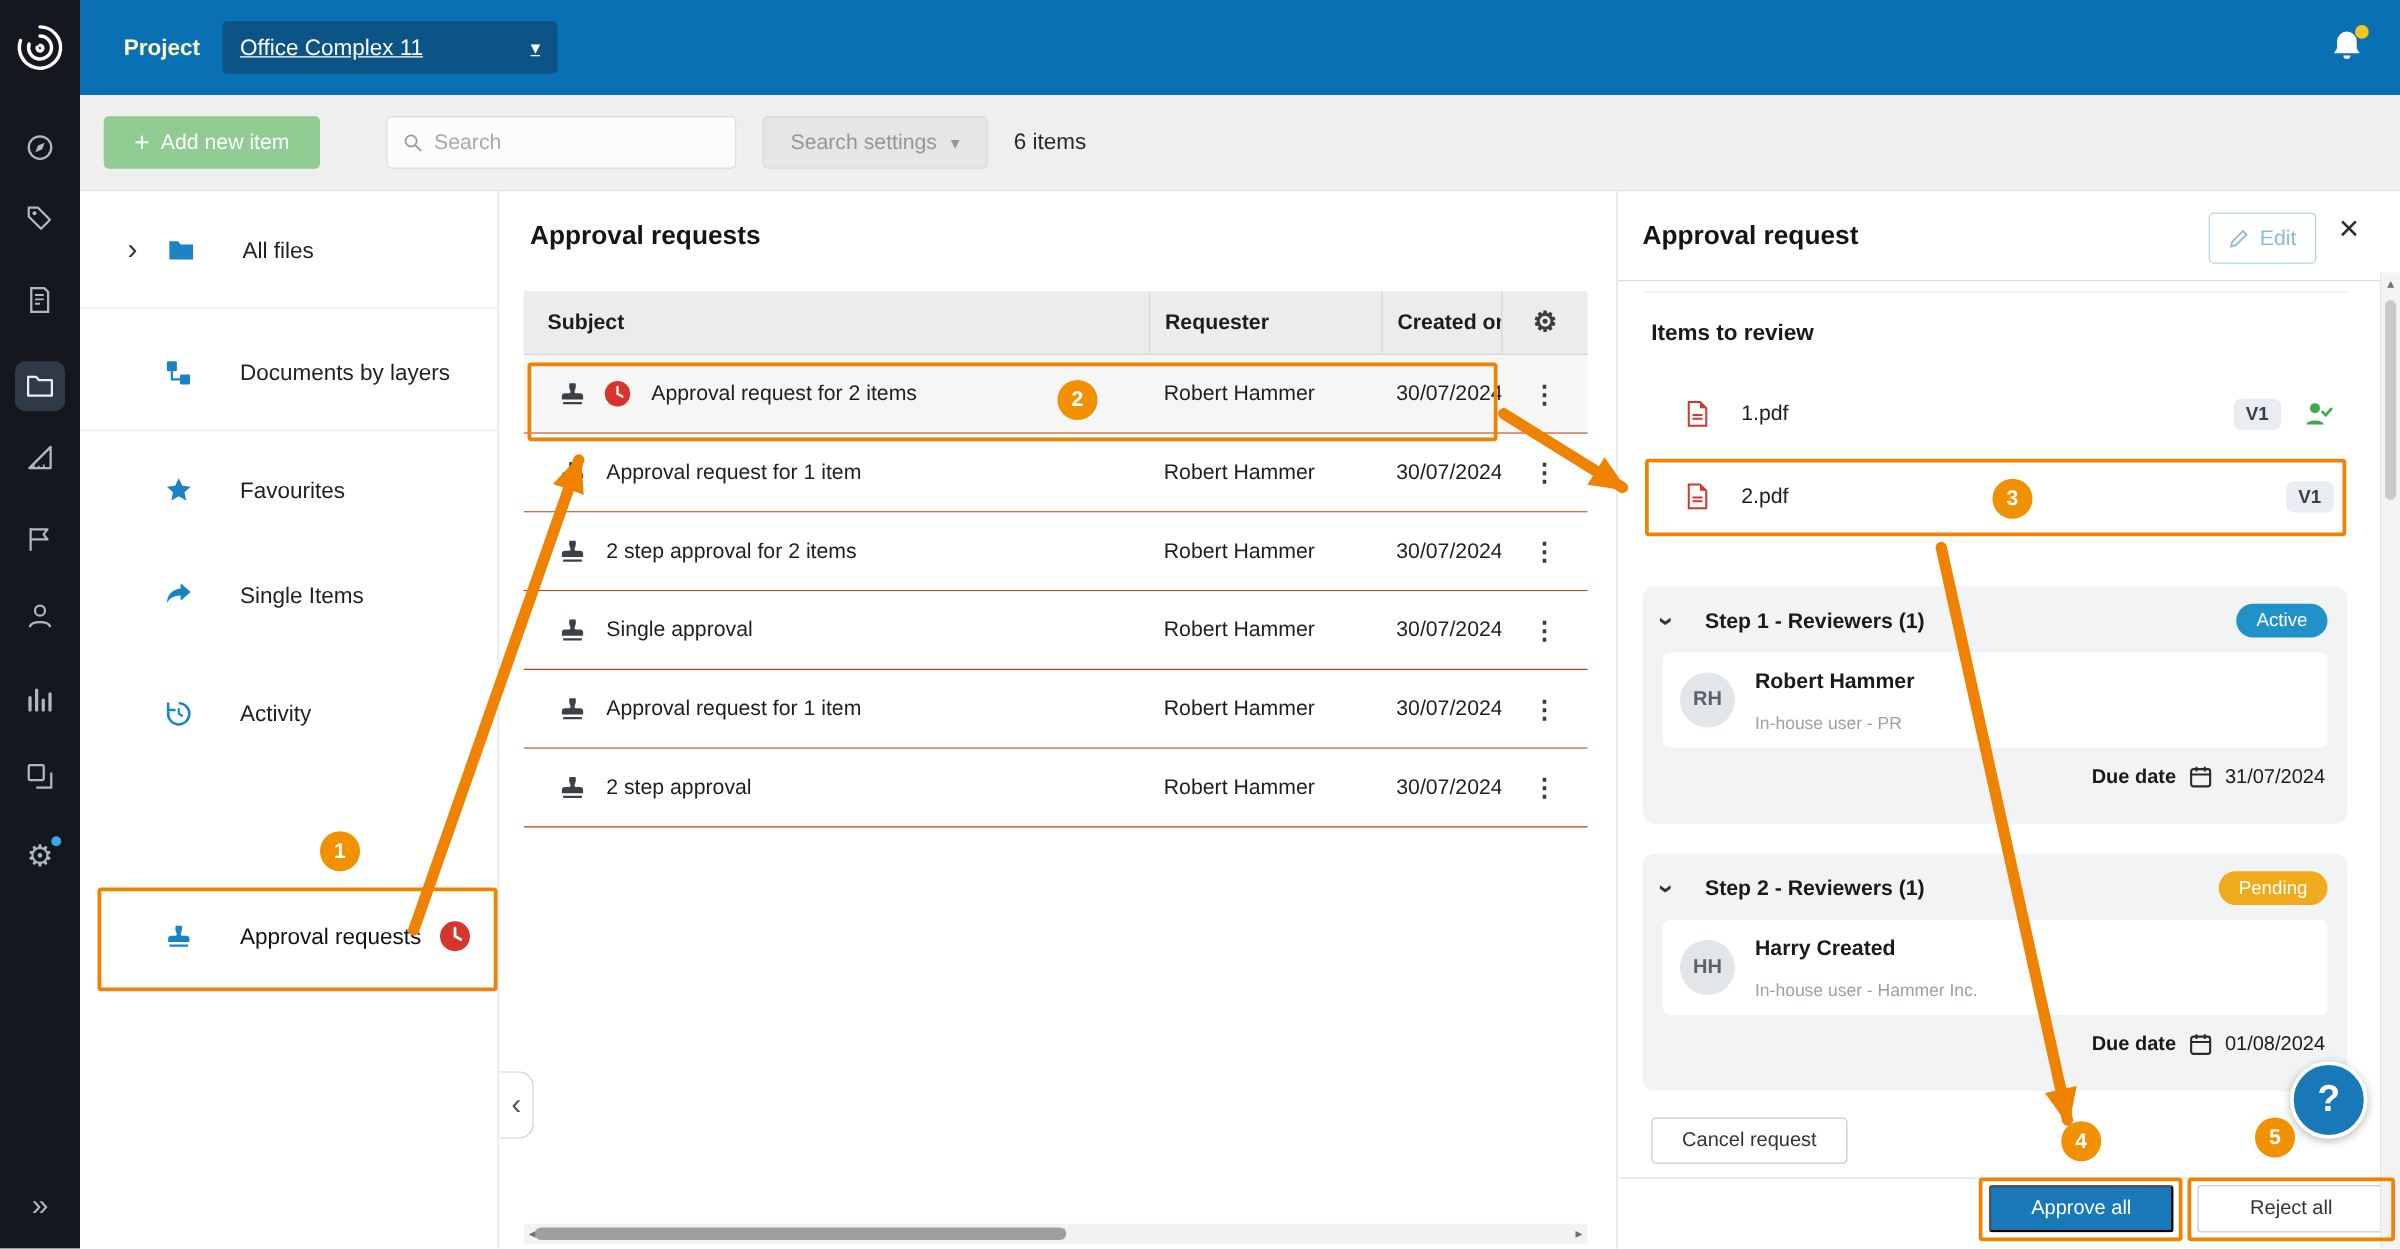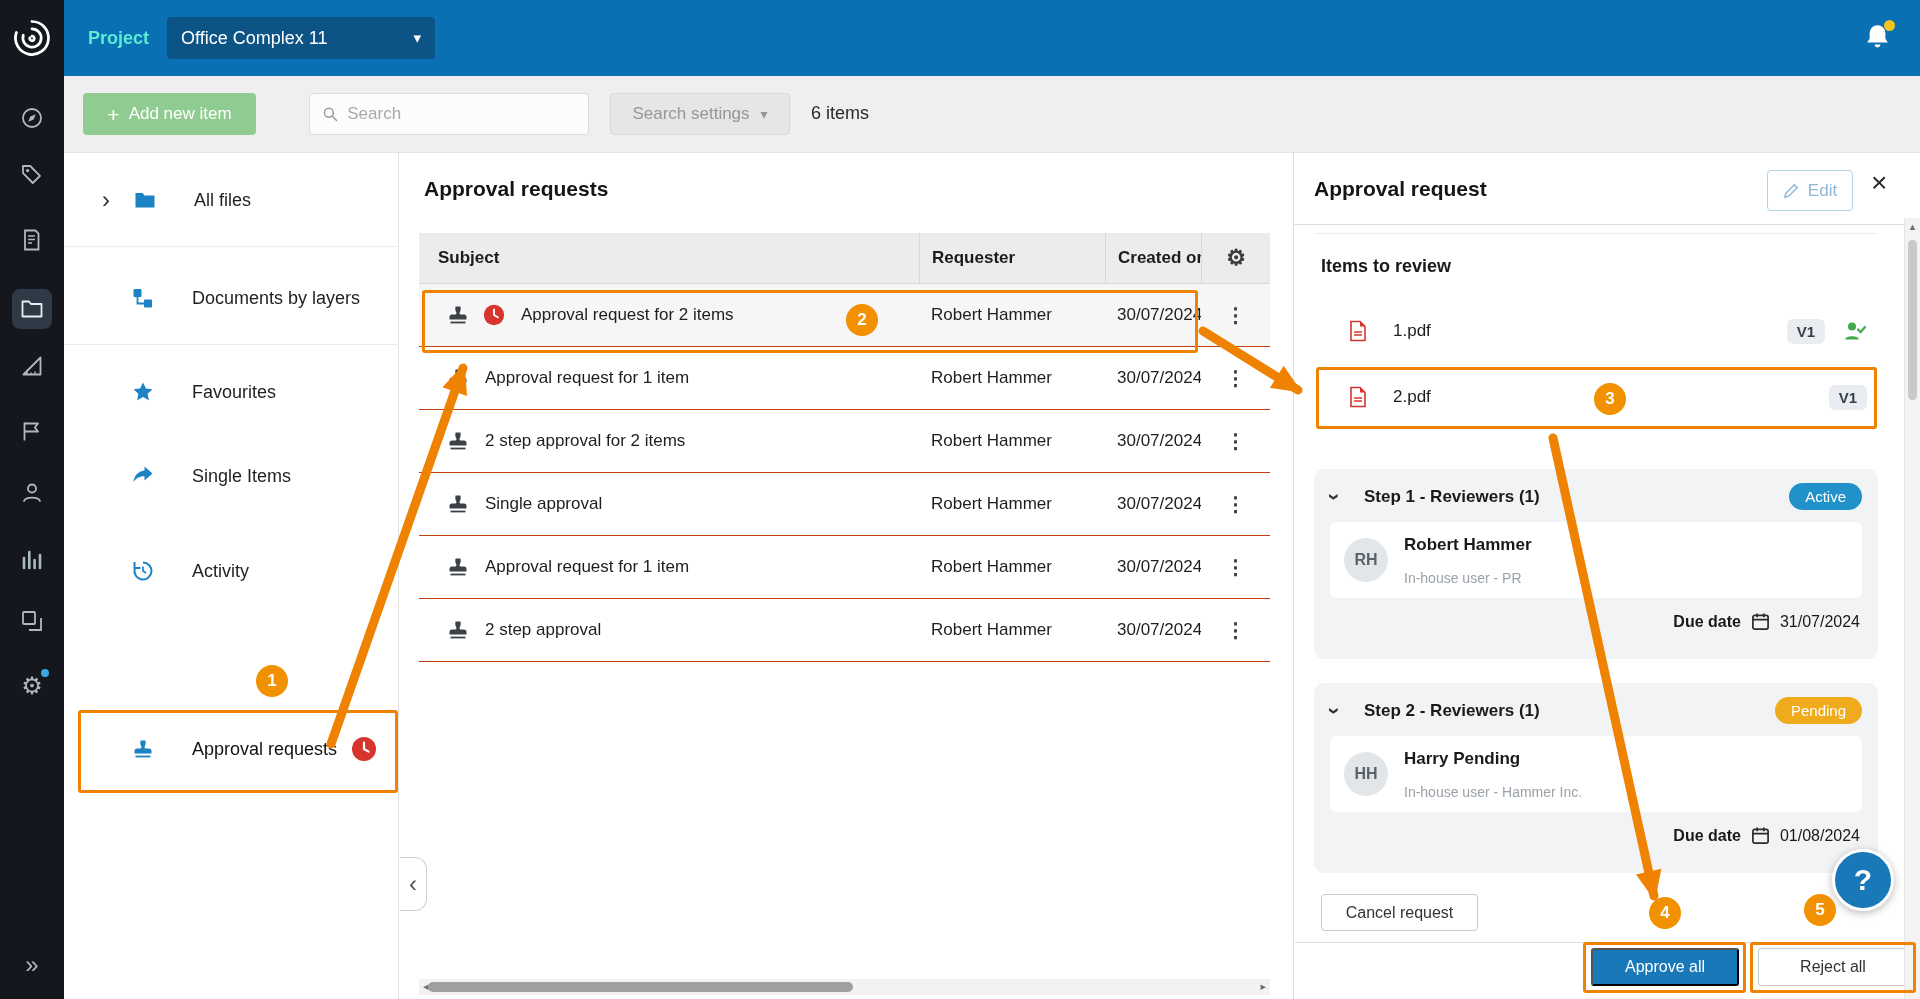--- a/index.html
+++ b/index.html
@@ -11,22 +11,22 @@
   .rail{position:absolute;left:0;top:0;width:64px;height:999px;background:#14171d;z-index:5;}
   .rail-logo{position:absolute;left:0;top:0;width:64px;height:76px;display:flex;align-items:center;justify-content:center;}
   .rail-btn{position:absolute;left:12px;width:40px;height:40px;border-radius:8px;display:flex;align-items:center;justify-content:center;color:#aeb9c3;}
   .rail-btn.active{background:#2f3a46;color:#e9eff3;}
   .rail-btn .glyph{font-size:24px;line-height:1;}
   .rail-dot{position:absolute;right:3px;top:3px;width:8px;height:8px;border-radius:50%;background:#3aa7e0;}
   .rail-expand{position:absolute;left:0;bottom:20px;width:64px;text-align:center;color:#aeb9c3;font-size:24px;cursor:pointer;}
 
   
   .topbar{position:absolute;left:64px;top:0;right:0;height:76px;background:#0a70b4;display:flex;align-items:center;z-index:4;}
-  .tb-label{color:#5eead4;font-weight:bold;font-size:18px;margin-left:24px;}
-  .tb-dd{margin-left:18px;width:268px;height:42px;background:#0c5486;border-radius:4px;display:flex;align-items:center;padding:0 14px;color:#fff;font-size:18px;}
+  .tb-label{color:#fef9c3;font-weight:bold;font-size:18px;margin-left:35px;}
+  .tb-dd{margin-left:18px;width:268px;height:42px;background:#0c5486;border-radius:4px;display:flex;align-items:center;padding:0 14px;color:#fff;font-size:18px;text-decoration:underline;}
   .tb-dd .caret{margin-left:auto;font-size:15px;}
   .tb-bell{position:absolute;right:26px;top:23px;width:30px;height:30px;}
   .bell-dot{position:absolute;right:-1px;top:-3px;width:11px;height:11px;border-radius:50%;background:#f6c51c;}
 
   
   .toolbar{position:absolute;left:64px;top:76px;right:0;height:77px;background:#efefef;border-bottom:1px solid #e2e2e2;z-index:3;}
   .btn-add{position:absolute;left:19px;top:17px;width:173px;height:42px;background:#90cc92;border-radius:4px;color:#fff;font-size:17px;display:flex;align-items:center;justify-content:center;gap:9px;}
   .btn-add .plus{font-size:21px;line-height:1;}
   .search-box{position:absolute;left:245px;top:17px;width:280px;height:42px;background:#fcfcfc;border:1px solid #dcdcdc;border-radius:4px;display:flex;align-items:center;padding:0 12px;gap:9px;}
   .search-box input{border:none;outline:none;background:transparent;font-size:17px;color:#444;width:100%;font-family:inherit;}
@@ -470,21 +470,21 @@
 
     <div class="step-card" style="top:530px">
       <div class="step-head">
         <span class="step-chev"><span class="rot90">›</span></span>
         <span class="step-title">Step 2 - Reviewers (1)</span>
         <span class="step-badge badge-pending">Pending</span>
       </div>
       <div class="rev-card">
         <span class="avatar">HH</span>
         <span class="rev-meta">
-          <div class="rev-name">Harry Pending</div>
+          <div class="rev-name">Harry Created</div>
           <div class="rev-role">In-house user - Hammer Inc.</div>
         </span>
       </div>
       <div class="due-row">
         <span class="due-label">Due date</span>
         <svg viewBox="0 0 20 20" width="19" height="19">
             <rect x="2" y="3.5" width="16" height="14.5" rx="2" fill="none" stroke="#2b2b2b" stroke-width="1.8"></rect>
             <path d="M2 8h16M6.5 1.5v4M13.5 1.5v4" stroke="#2b2b2b" stroke-width="1.8"></path>
           </svg>
         <span>01/08/2024</span>

